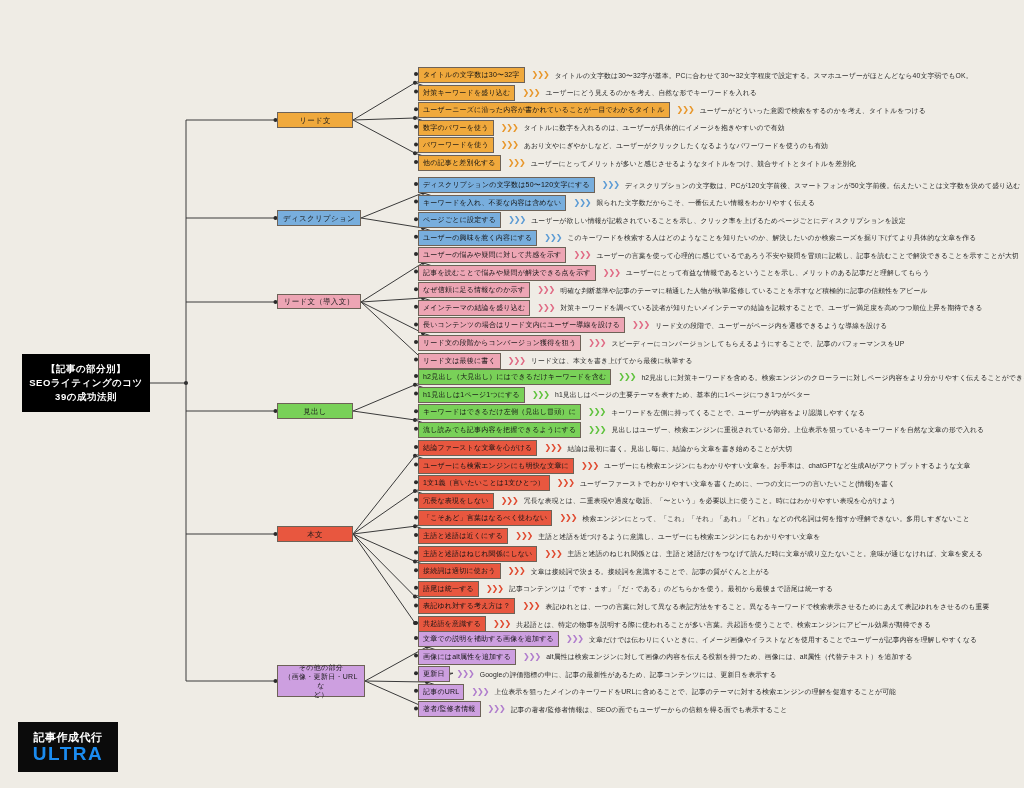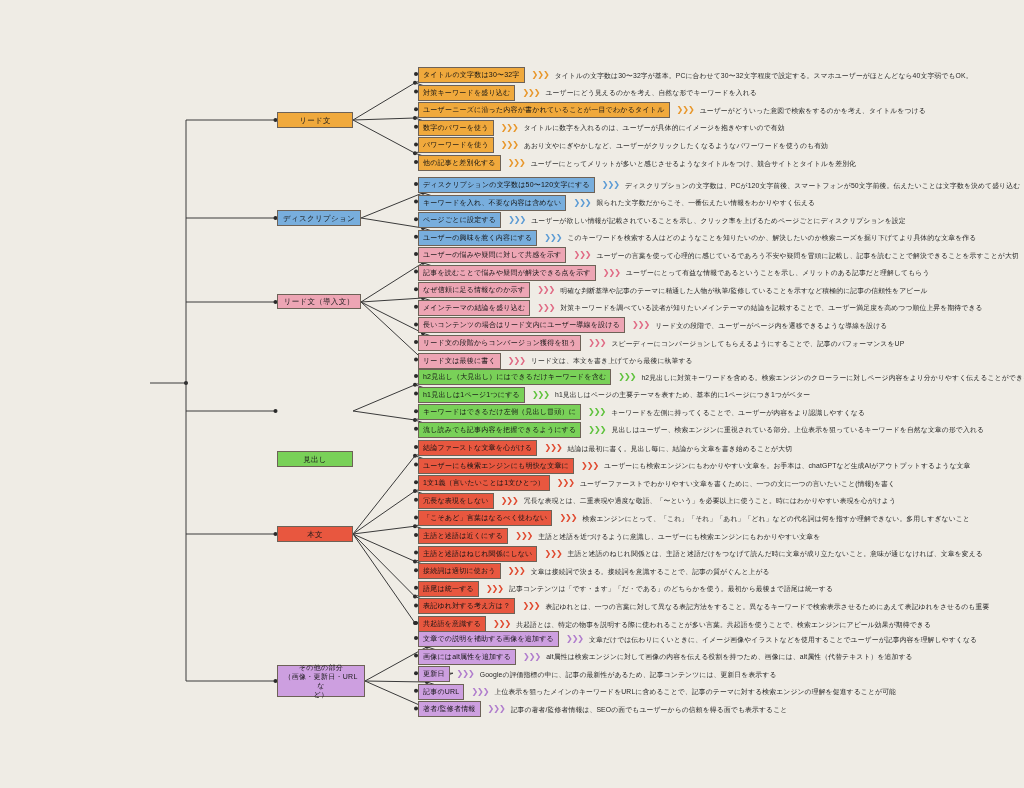--- a/index.html
+++ b/index.html
@@ -287,20 +287,25 @@
       <path d="M365 681 L427 708.4" stroke="#3a3a3a" stroke-width="1" fill="none"></path>
       <circle cx="427" cy="708.4" r="2" fill="#2a2a2a"></circle>
       <path d="M427 708.4 L453 708.4" stroke="#3a3a3a" stroke-width="1" fill="none"></path>
       <path d="M453 708.4 L416 708.4" stroke="#3a3a3a" stroke-width="1" fill="none"></path>
       <circle cx="416" cy="708.4" r="2" fill="#2a2a2a"></circle>
       <path d="M150 383 L186 383" stroke="#3a3a3a" stroke-width="1" fill="none"></path>
       <circle cx="186" cy="383" r="2" fill="#2a2a2a"></circle>
       <path d="M186 120 L186 681" stroke="#3a3a3a" stroke-width="1" fill="none"></path>
     </svg>
 
+  <div id="root-node">
+    <span>【記事の部分別】</span>
+    <span>SEOライティングのコツ</span>
+    <span>39の成功法則</span>
+  </div>
 
   <div id="nodes">
       <div class="cat" style="left: 277px; top: 112px; width: 76px; height: 16px; background: rgb(240, 169, 60);">
         <span>リード文</span>
       </div>
       <div class="row" style="left: 418px; top: 67px;">
         <span class="chip" style="background: rgb(240, 169, 60);">タイトルの文字数は30〜32字</span>
         <span class="arrows" style="color: rgb(232, 150, 42);">❯❯❯</span>
         <span class="desc">タイトルの文字数は30〜32字が基本。PCに合わせて30〜32文字程度で設定する。スマホユーザーがほとんどなら40文字弱でもOK。</span>
       </div>
@@ -383,21 +388,21 @@
       <div class="row" style="left: 418px; top: 335px;">
         <span class="chip" style="background: rgb(237, 165, 180);">リード文の段階からコンバージョン獲得を狙う</span>
         <span class="arrows" style="color: rgb(224, 106, 132);">❯❯❯</span>
         <span class="desc">スピーディーにコンバージョンしてもらえるようにすることで、記事のパフォーマンスをUP</span>
       </div>
       <div class="row" style="left: 418px; top: 352.6px;">
         <span class="chip" style="background: rgb(237, 165, 180);">リード文は最後に書く</span>
         <span class="arrows" style="color: rgb(224, 106, 132);">❯❯❯</span>
         <span class="desc">リード文は、本文を書き上げてから最後に執筆する</span>
       </div>
-      <div class="cat" style="left: 277px; top: 403px; width: 76px; height: 16px; background: rgb(121, 209, 88); margin-top: 48px;">
+      <div class="cat" style="left: 277px; top: 403px; width: 76px; height: 16px; background: rgb(121, 209, 88);">
         <span>見出し</span>
       </div>
       <div class="row" style="left: 418px; top: 369px;">
         <span class="chip" style="background: rgb(121, 209, 88);">h2見出し（大見出し）にはできるだけキーワードを含む</span>
         <span class="arrows" style="color: rgb(94, 194, 60);">❯❯❯</span>
         <span class="desc">h2見出しに対策キーワードを含める。検索エンジンのクローラーに対しページ内容をより分かりやすく伝えることができる</span>
       </div>
       <div class="row" style="left: 418px; top: 386.6px;">
         <span class="chip" style="background: rgb(121, 209, 88);">h1見出しは1ページ1つにする</span>
         <span class="arrows" style="color: rgb(94, 194, 60);">❯❯❯</span>
@@ -496,14 +501,18 @@
         <span class="arrows" style="color: rgb(176, 124, 205);">❯❯❯</span>
         <span class="desc">上位表示を狙ったメインのキーワードをURLに含めることで、記事のテーマに対する検索エンジンの理解を促進することが可能</span>
       </div>
       <div class="row" style="left: 418px; top: 701.4px;">
         <span class="chip" style="background: rgb(205, 159, 224);">著者/監修者情報</span>
         <span class="arrows" style="color: rgb(176, 124, 205);">❯❯❯</span>
         <span class="desc">記事の著者/監修者情報は、SEOの面でもユーザーからの信頼を得る面でも表示すること</span>
       </div>
     </div>
 
+  <div id="logo">
+    <div id="logo-top">記事作成代行</div>
+    <div id="logo-bottom">ULTRA</div>
+  </div>
 
 </div>
 
 </body></html>

